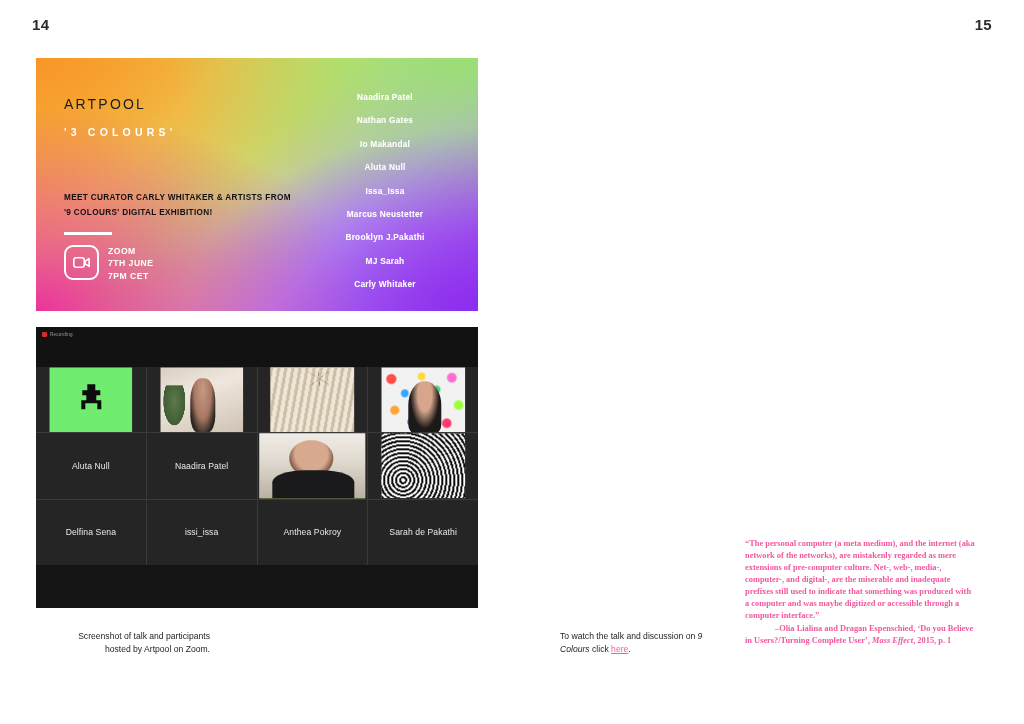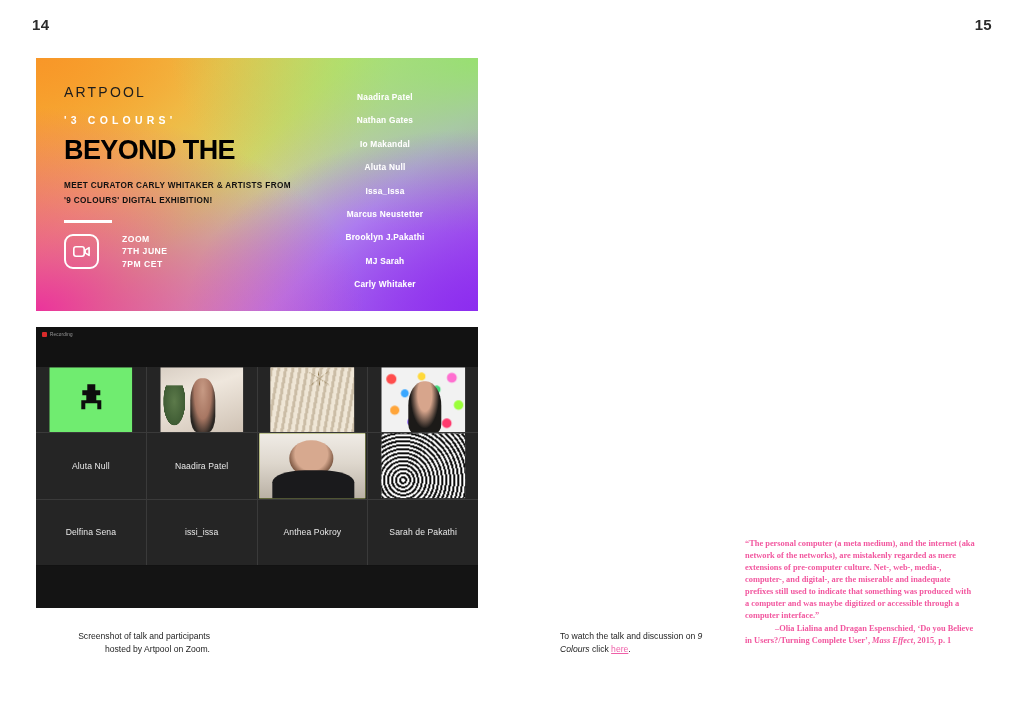--- a/index.html
+++ b/index.html
@@ -41,20 +41,21 @@
       radial-gradient(ellipse 110% 120% at 100% 100%, rgba(139,43,240,0.95) 0%, rgba(139,43,240,0) 60%),
       radial-gradient(ellipse 120% 120% at 100% 0%,   rgba(150,226,108,0.95) 0%, rgba(150,226,108,0) 58%),
       radial-gradient(ellipse 130% 130% at 0% 0%,     rgba(248,150,40,0.98) 0%, rgba(248,150,40,0) 62%),
       linear-gradient(135deg, #f7b733 0%, #e8de62 28%, #c9e47a 45%, #bfa8ee 70%, #a34ae8 100%);
   }
   .poster-inner {
     position: absolute;
     inset: 0;
     padding: 26px 26px 18px 28px;
     box-sizing: border-box;
+    margin-top: 12px;
   }
   .brand {
     font-size: 14px;
     letter-spacing: 2.2px;
     color: #1d1d1d;
     font-weight: 400;
     margin: 0 0 14px 0;
   }
   .subbrand {
     font-size: 10.5px;
@@ -81,22 +82,21 @@
     margin: 0 0 12px 0;
   }
   .rule {
     width: 48px;
     height: 3px;
     background: #ffffff;
     margin: 0 0 10px 0;
   }
   .zoom-block {
     display: flex;
-    align-items: center;
-    gap: 23px;
+    gap: 9px;
   }
   .cam-badge {
     width: 31px;
     height: 31px;
     border: 2px solid #ffffff;
     border-radius: 9px;
     display: flex;
     align-items: center;
     justify-content: center;
     flex: none;
@@ -315,21 +315,21 @@
 <body>
 
 <div class="page-num left">14</div>
 <div class="page-num right">15</div>
 
 <div class="poster">
   <div class="poster-inner">
     <div class="brand">ARTPOOL</div>
     <div class="subbrand">'3 COLOURS'</div>
     <div class="poster-title">
-      <span>BEYOND THE</span><br>
+      <br>
     </div>
     <div class="poster-sub">
       <span>MEET CURATOR CARLY WHITAKER &amp; ARTISTS FROM</span><br>
       <span>'9 COLOURS' DIGITAL EXHIBITION!</span>
     </div>
     <div class="rule"></div>
     <div class="zoom-block">
       <div class="cam-badge">
         <svg width="17" height="11" viewBox="0 0 17 11" aria-hidden="true">
           <rect x="0.8" y="0.8" width="10.4" height="9.4" rx="2.2" fill="none" stroke="#ffffff" stroke-width="1.6"></rect>

